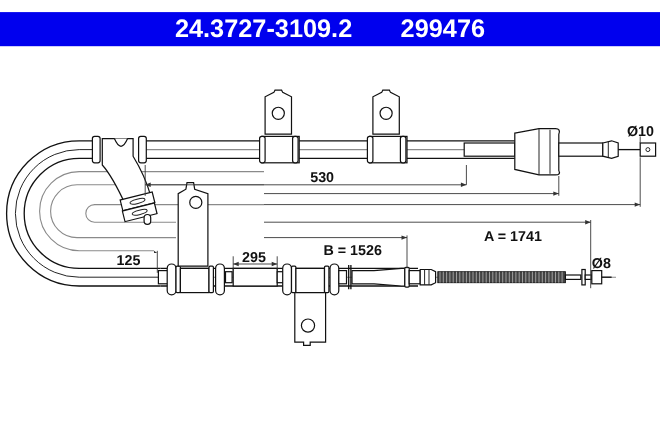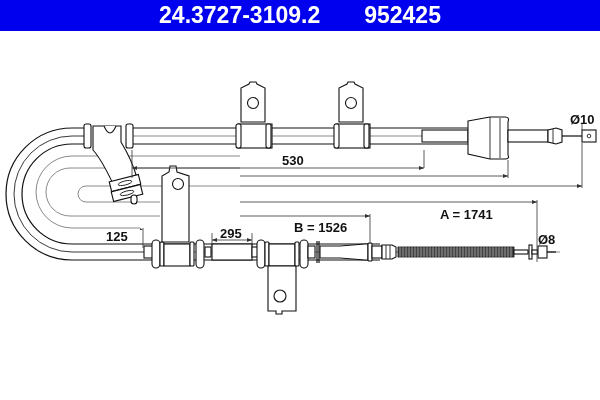--- a/index.html
+++ b/index.html
@@ -1,37 +1,37 @@
 <!DOCTYPE html>
 <html><head>
   <meta charset="utf-8">
   <style>
     html, body { margin: 0; padding: 0; background: #ffffff; }
     body { width: 600px; height: 400px; overflow: hidden; position: relative; font-family: "Liberation Sans", sans-serif; }
     .header {
-      position: absolute; left: 0; top: 0; width: 600px; height: 31px;
+      position: absolute; left: 0; top: 11px; width: 600px; height: 31px;
       background: #0000ee; color: #ffffff;
       display: flex; align-items: center; justify-content: center;
       font-weight: bold; font-size: 23px; letter-spacing: 0px;
     }
     .header .pn { margin-right: 44px; }
     svg.drawing { position: absolute; left: 0; top: 31px; }
     .dimtext { font-family: "Liberation Sans", sans-serif; font-weight: bold; font-size: 13px; fill: #111; }
     .ln { stroke: #111; fill: none; stroke-width: 1.2; }
     .thin { stroke: #222; fill: none; stroke-width: 0.9; }
     .gray { stroke: #8a8a8a; fill: none; stroke-width: 1; }
     .part { stroke: #111; fill: #ffffff; stroke-width: 1.1; }
     .dim { stroke: #333; fill: none; stroke-width: 0.8; }
   </style>
 </head>
 <body>
 
 <div class="header">
   <span class="pn">24.3727-3109.2</span>
-  <span>952425</span>
+  <span>299476</span>
 </div>
 
 <svg class="drawing" width="600" height="369" viewBox="0 31 600 369" xmlns="http://www.w3.org/2000/svg">
 
   <g>
 
     <path class="ln" d="M85 128 L72 128 A66 66 0 0 0 72 260 L146 260"></path>
     <path class="thin" d="M85 136 L72 136 A58 58 0 0 0 72 252 L146 252"></path>
     <path class="ln" d="M85 144 L72 144 A50 50 0 0 0 72 244 L146 244"></path>
 

